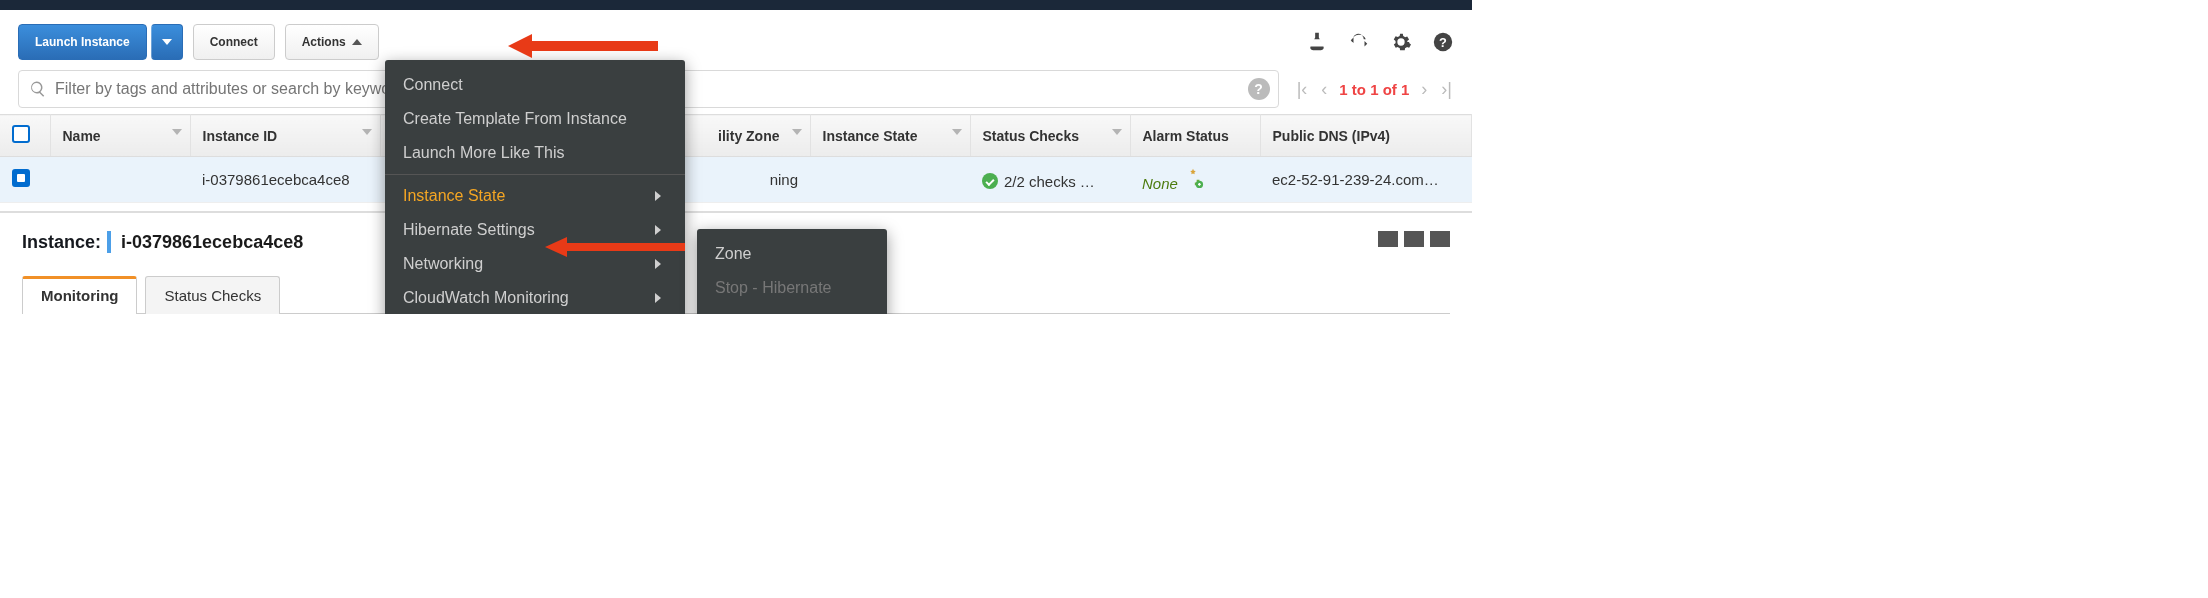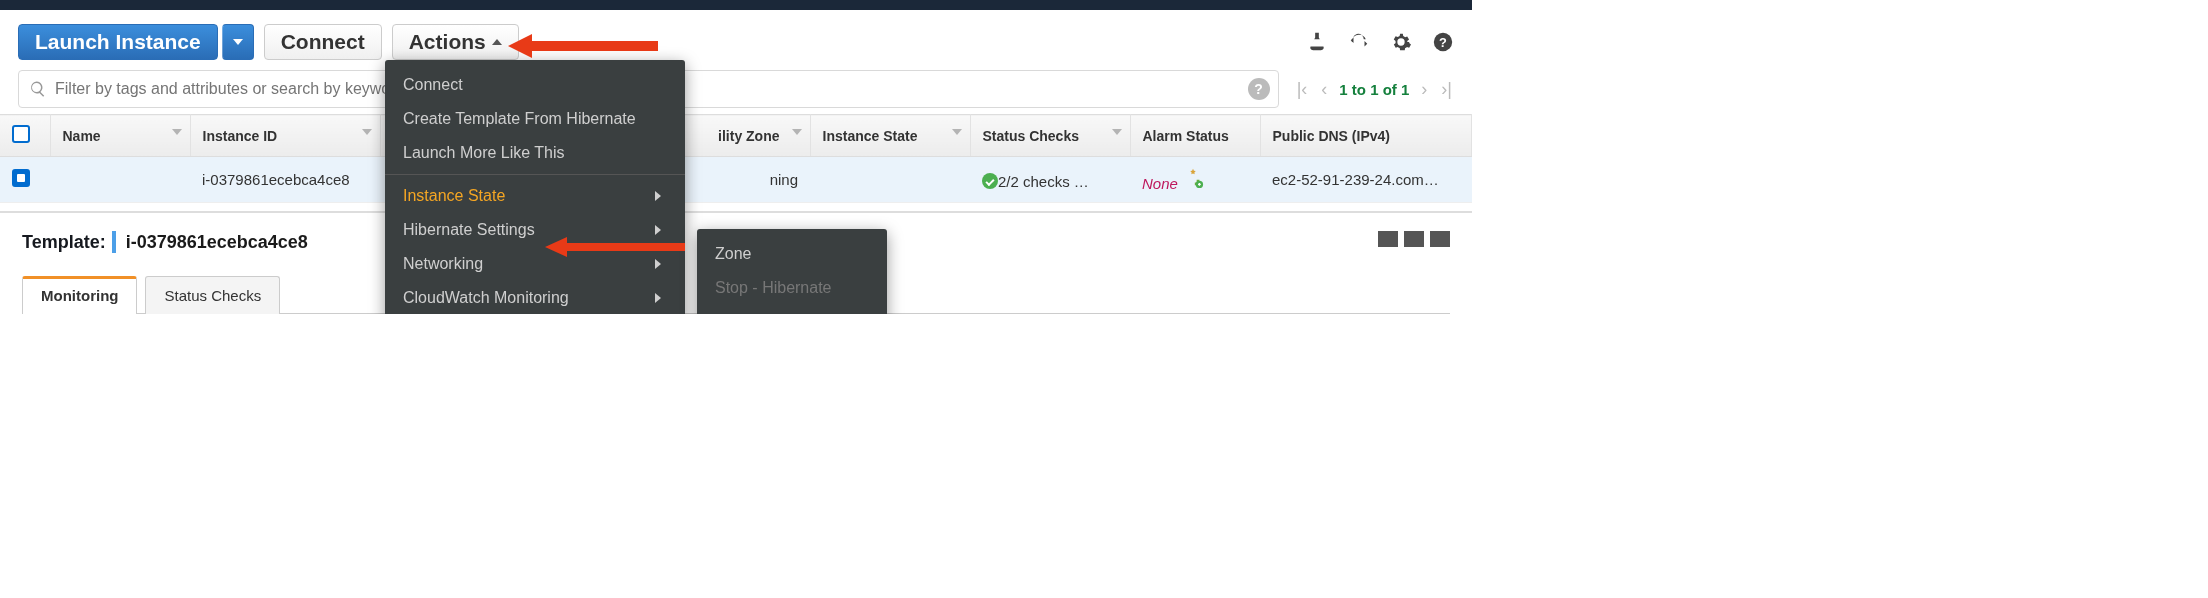--- a/index.html
+++ b/index.html
@@ -7,21 +7,21 @@
 
   .topbar { height: 10px; background: #1b2839; }
 
   .toolbar {
     display: flex; align-items: center; padding: 14px 18px 10px;
     gap: 10px;
   }
   .btn {
     height: 36px; border-radius: 4px; border: 1px solid #ccc;
     background: linear-gradient(#fff,#f0f0f0); color: #333;
-    font-weight: 700; font-size: 21px; padding: 0 16px; cursor: pointer;
+    font-weight: 700; font-size: 12px; padding: 0 16px; cursor: pointer;
     display: inline-flex; align-items: center; gap: 6px;
   }
   .btn-primary {
     background: linear-gradient(#3b8edc,#2a6db6); color: #fff;
     border: 1px solid #2a6db6;
   }
   .btn-dd { padding: 0 10px; margin-left: -6px; border-left-color: rgba(255,255,255,.3); }
   .btn-dd .caret { border-top-color:#fff; }
   .caret {
     display:inline-block; width:0;height:0;
@@ -47,21 +47,21 @@
   .search-box svg { width:18px;height:18px; fill:#999; margin-right:8px; }
   .search-box input { border:none; flex:1; font-size:16px; outline:none; color:#444; background:transparent;}
   .help-dot {
     width:22px;height:22px;border-radius:50%;background:#bbb;color:#fff;
     display:flex;align-items:center;justify-content:center;font-weight:700;
     position:absolute; right:8px; top:7px; font-size:14px;
   }
 
   .pager { display:flex; align-items:center; gap:10px; color:#555; font-size:15px; }
   .pager .navbtn { color:#bbb; cursor:default; padding:0 2px; font-size:18px; }
-  .pager .label { font-weight:700; color:#15803d; }
+  .pager .label { font-weight:700; color:#ef4444; }
 
   table.main {
     width:100%; border-collapse:collapse; table-layout:fixed;
   }
   table.main th {
     background: linear-gradient(#f8f8f8,#ececec);
     border-top:1px solid #ddd; border-bottom:1px solid #ddd;
     text-align:left; padding:10px 12px; font-weight:700; color:#333;
     position:relative; font-size:14px; border-right:1px solid #e2e2e2;
     white-space:nowrap; overflow:hidden; text-overflow:ellipsis;margin-top:23px;
@@ -74,29 +74,29 @@
   tr.sel td { background:#eaf3fb; }
   .chk {
     width:18px;height:18px;border:2px solid #016ccf;border-radius:3px;
     display:inline-block; position:relative; background:#fff;
   }
   .chk.checked { background:#016ccf; }
   .chk.checked::after{
     content:""; position:absolute; left:3px; top:3px; width:8px;height:8px;
     background:#fff; border-radius:1px;
   }
-  .status-ok { display:inline-flex; align-items:center; }
+  .status-ok { display:inline-flex; align-items:center; gap:6px; }
   .status-ok .dot {
     width:16px;height:16px;border-radius:50%;background:#4caf50;
     display:inline-flex;align-items:center;justify-content:center;
   }
   .status-ok .dot::after{ content:""; width:6px;height:3px;border:2px solid #fff;border-top:none;border-right:none; transform:rotate(-45deg);}
   .alarm-icon { width:22px;height:22px; display:inline-block; position:relative; }
   .alarm-icon svg { width:22px;height:22px; }
-  .italic { font-style: italic; color:#be185d; }
+  .italic { font-style: italic; color:#4d7c0f; }
 
   
   .splitter { height:2px; background:#ddd; margin:8px 0 0; }
   .detail { padding:18px 22px 0; }
   .detail h2 { font-size:18px; font-weight:700; display:flex;align-items:center;gap:6px;}
   .detail h2 .id { color:#1a1a1a; }
   .detail h2 .bar { width:4px;height:22px;background:#4c9fe8;display:inline-block;margin-right:4px;}
   .detail-right { float:right; display:flex; gap:6px; }
   .detail-right .l { width:20px;height:16px;background:#555;display:inline-block;}
   .tabs { margin-top:22px; display:flex; gap:8px; border-bottom:1px solid #ccc; }
@@ -239,35 +239,35 @@
 
 <div class="splitter"></div>
 
 <div class="detail">
   <div class="detail-right">
     <span class="l"></span>
     <span class="l"></span>
     <span class="l"></span>
   </div>
   <h2>
-    <span>Template:</span>
+    <span>Instance:</span>
     <span class="bar"></span>
     <span class="id">i-0379861ecebca4ce8</span>
     <span style="margin-left:480px;">s.com</span>
   </h2>
   <div class="tabs">
     <div class="tab active">Monitoring</div>
     <div class="tab">Status Checks</div>
     <div class="tab" style="visibility:hidden;">&nbsp;</div>
   </div>
 </div>
 
 <div class="menu" style="left:385px; top:60px;">
   <div class="mi">Connect</div>
-  <div class="mi">Create Template From Hibernate</div>
+  <div class="mi">Create Template From Instance</div>
   <div class="mi">Launch More Like This</div>
   <hr>
   <div class="mi highlight">
     <span>Instance State</span>
         <span class="tri"></span>
   </div>
   <div class="mi">
     <span>Hibernate Settings</span>
         <span class="tri"></span>
   </div>

